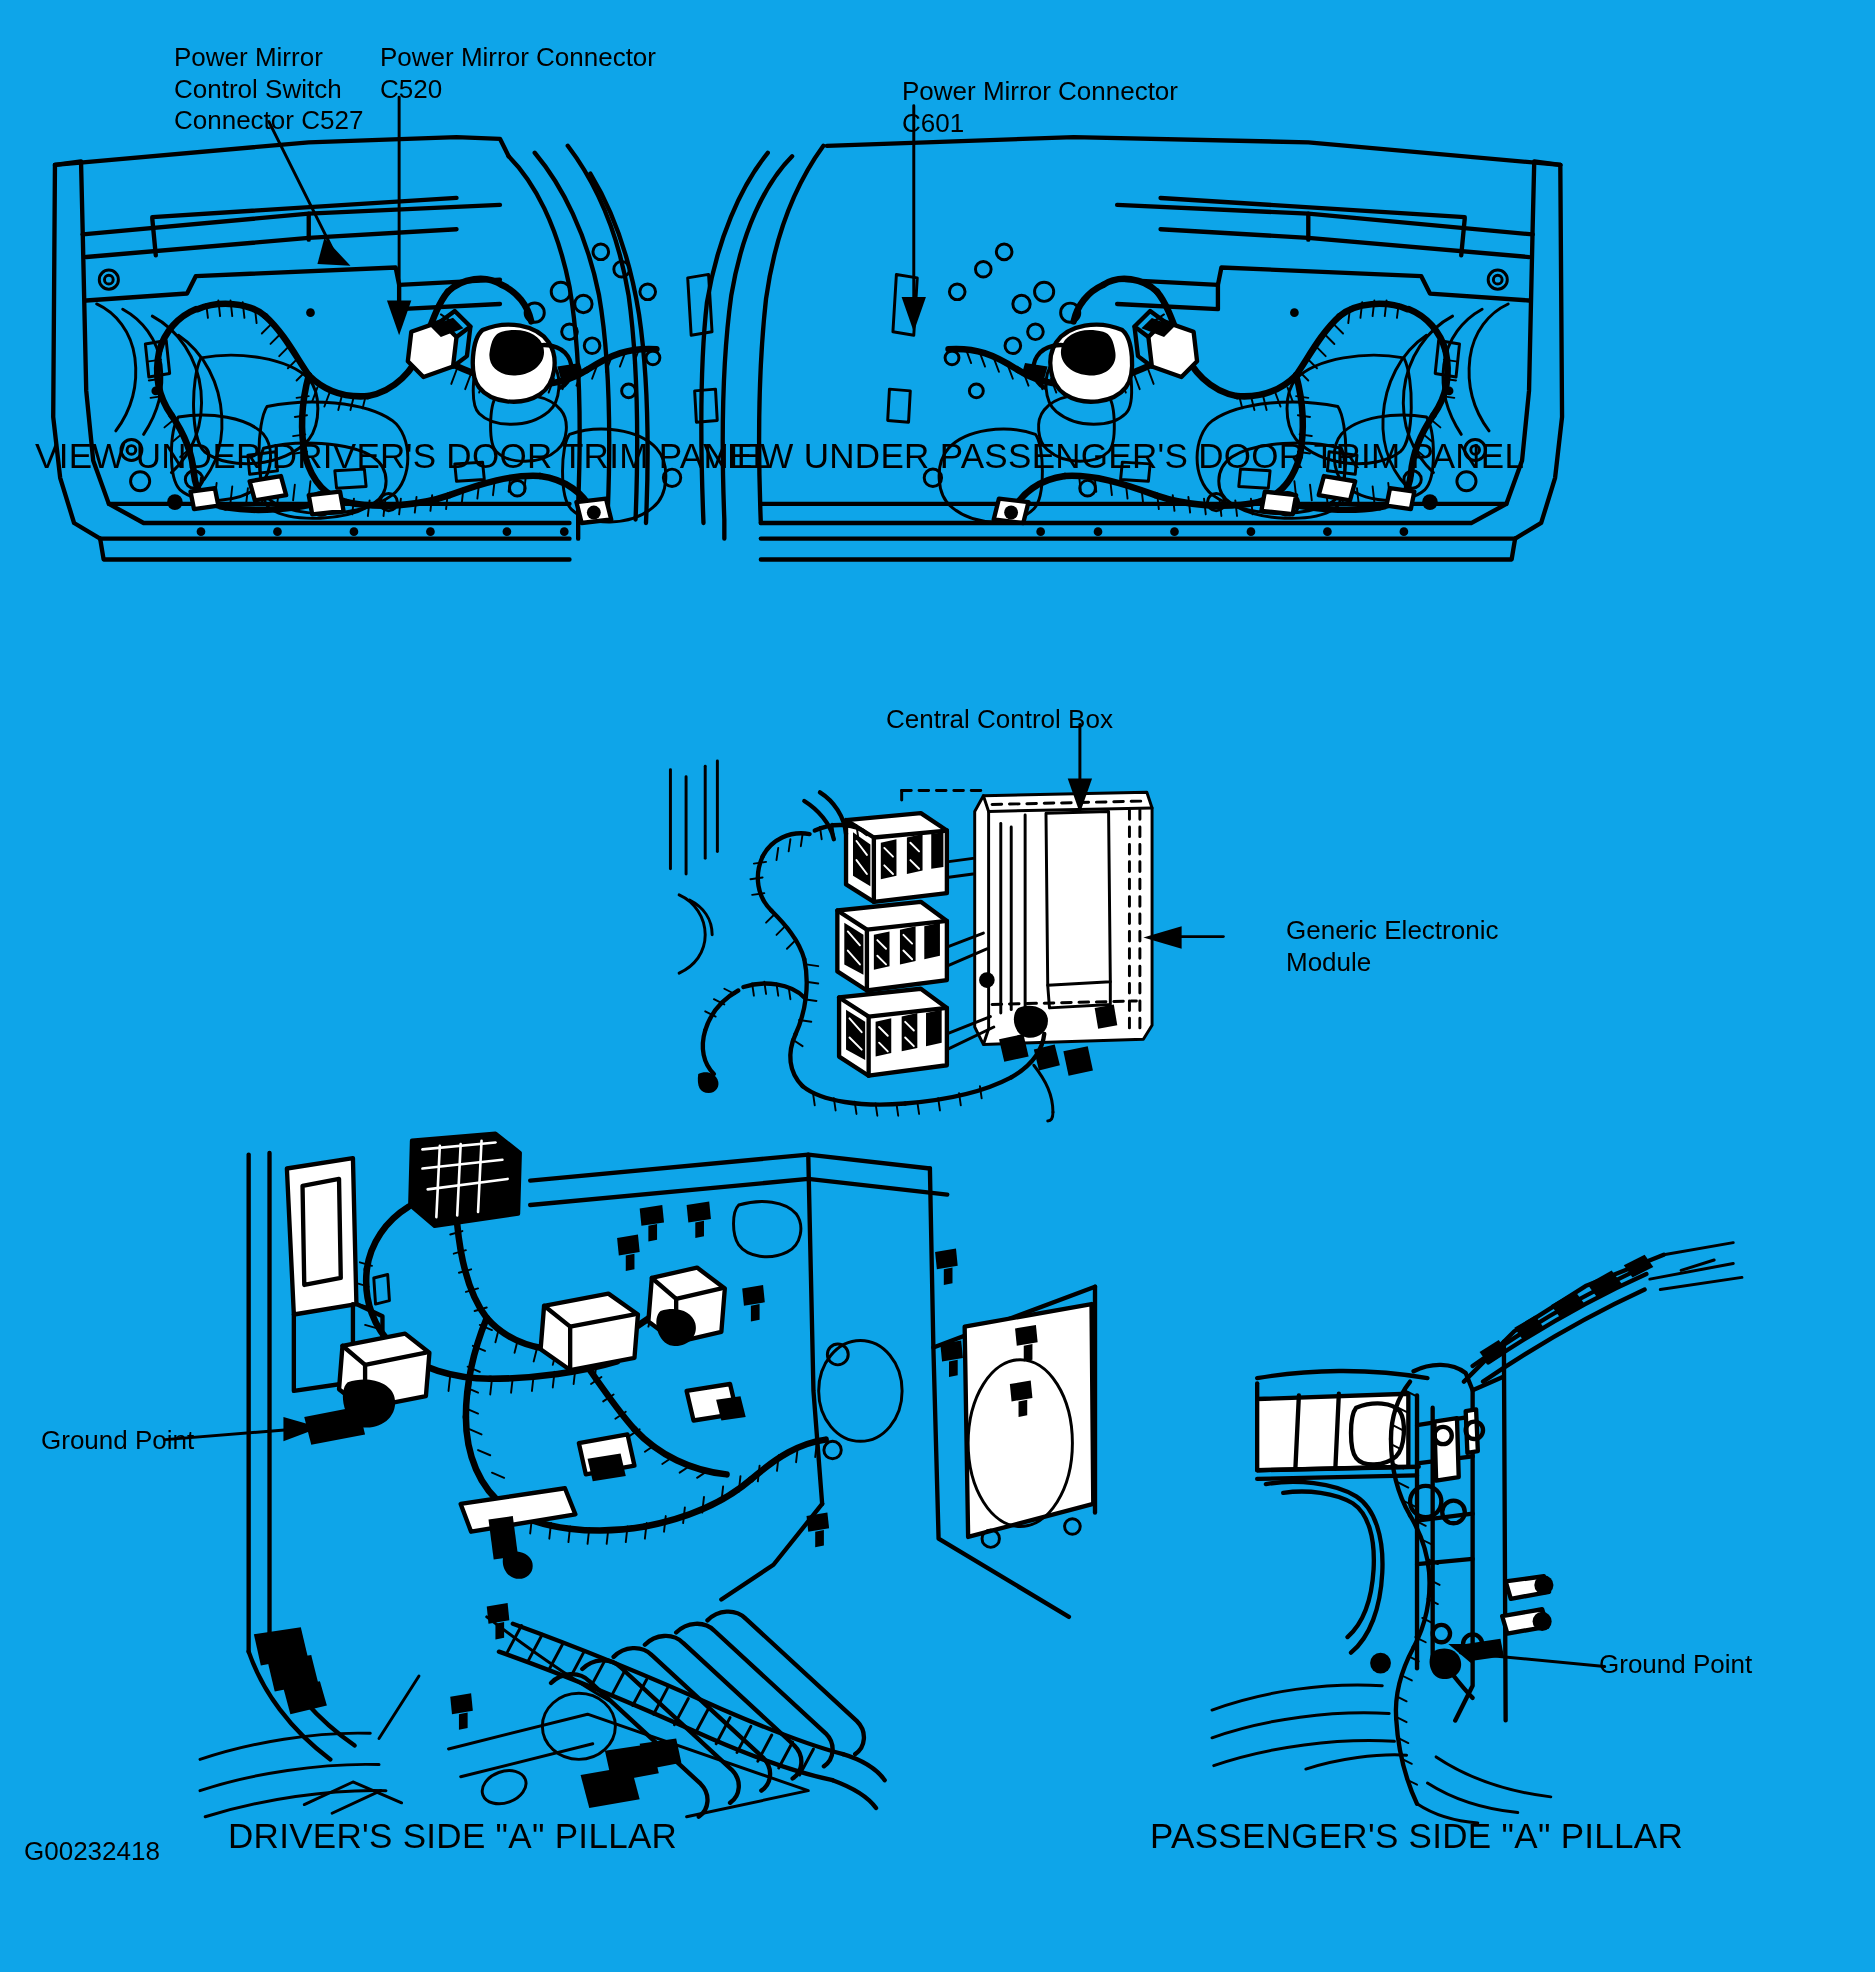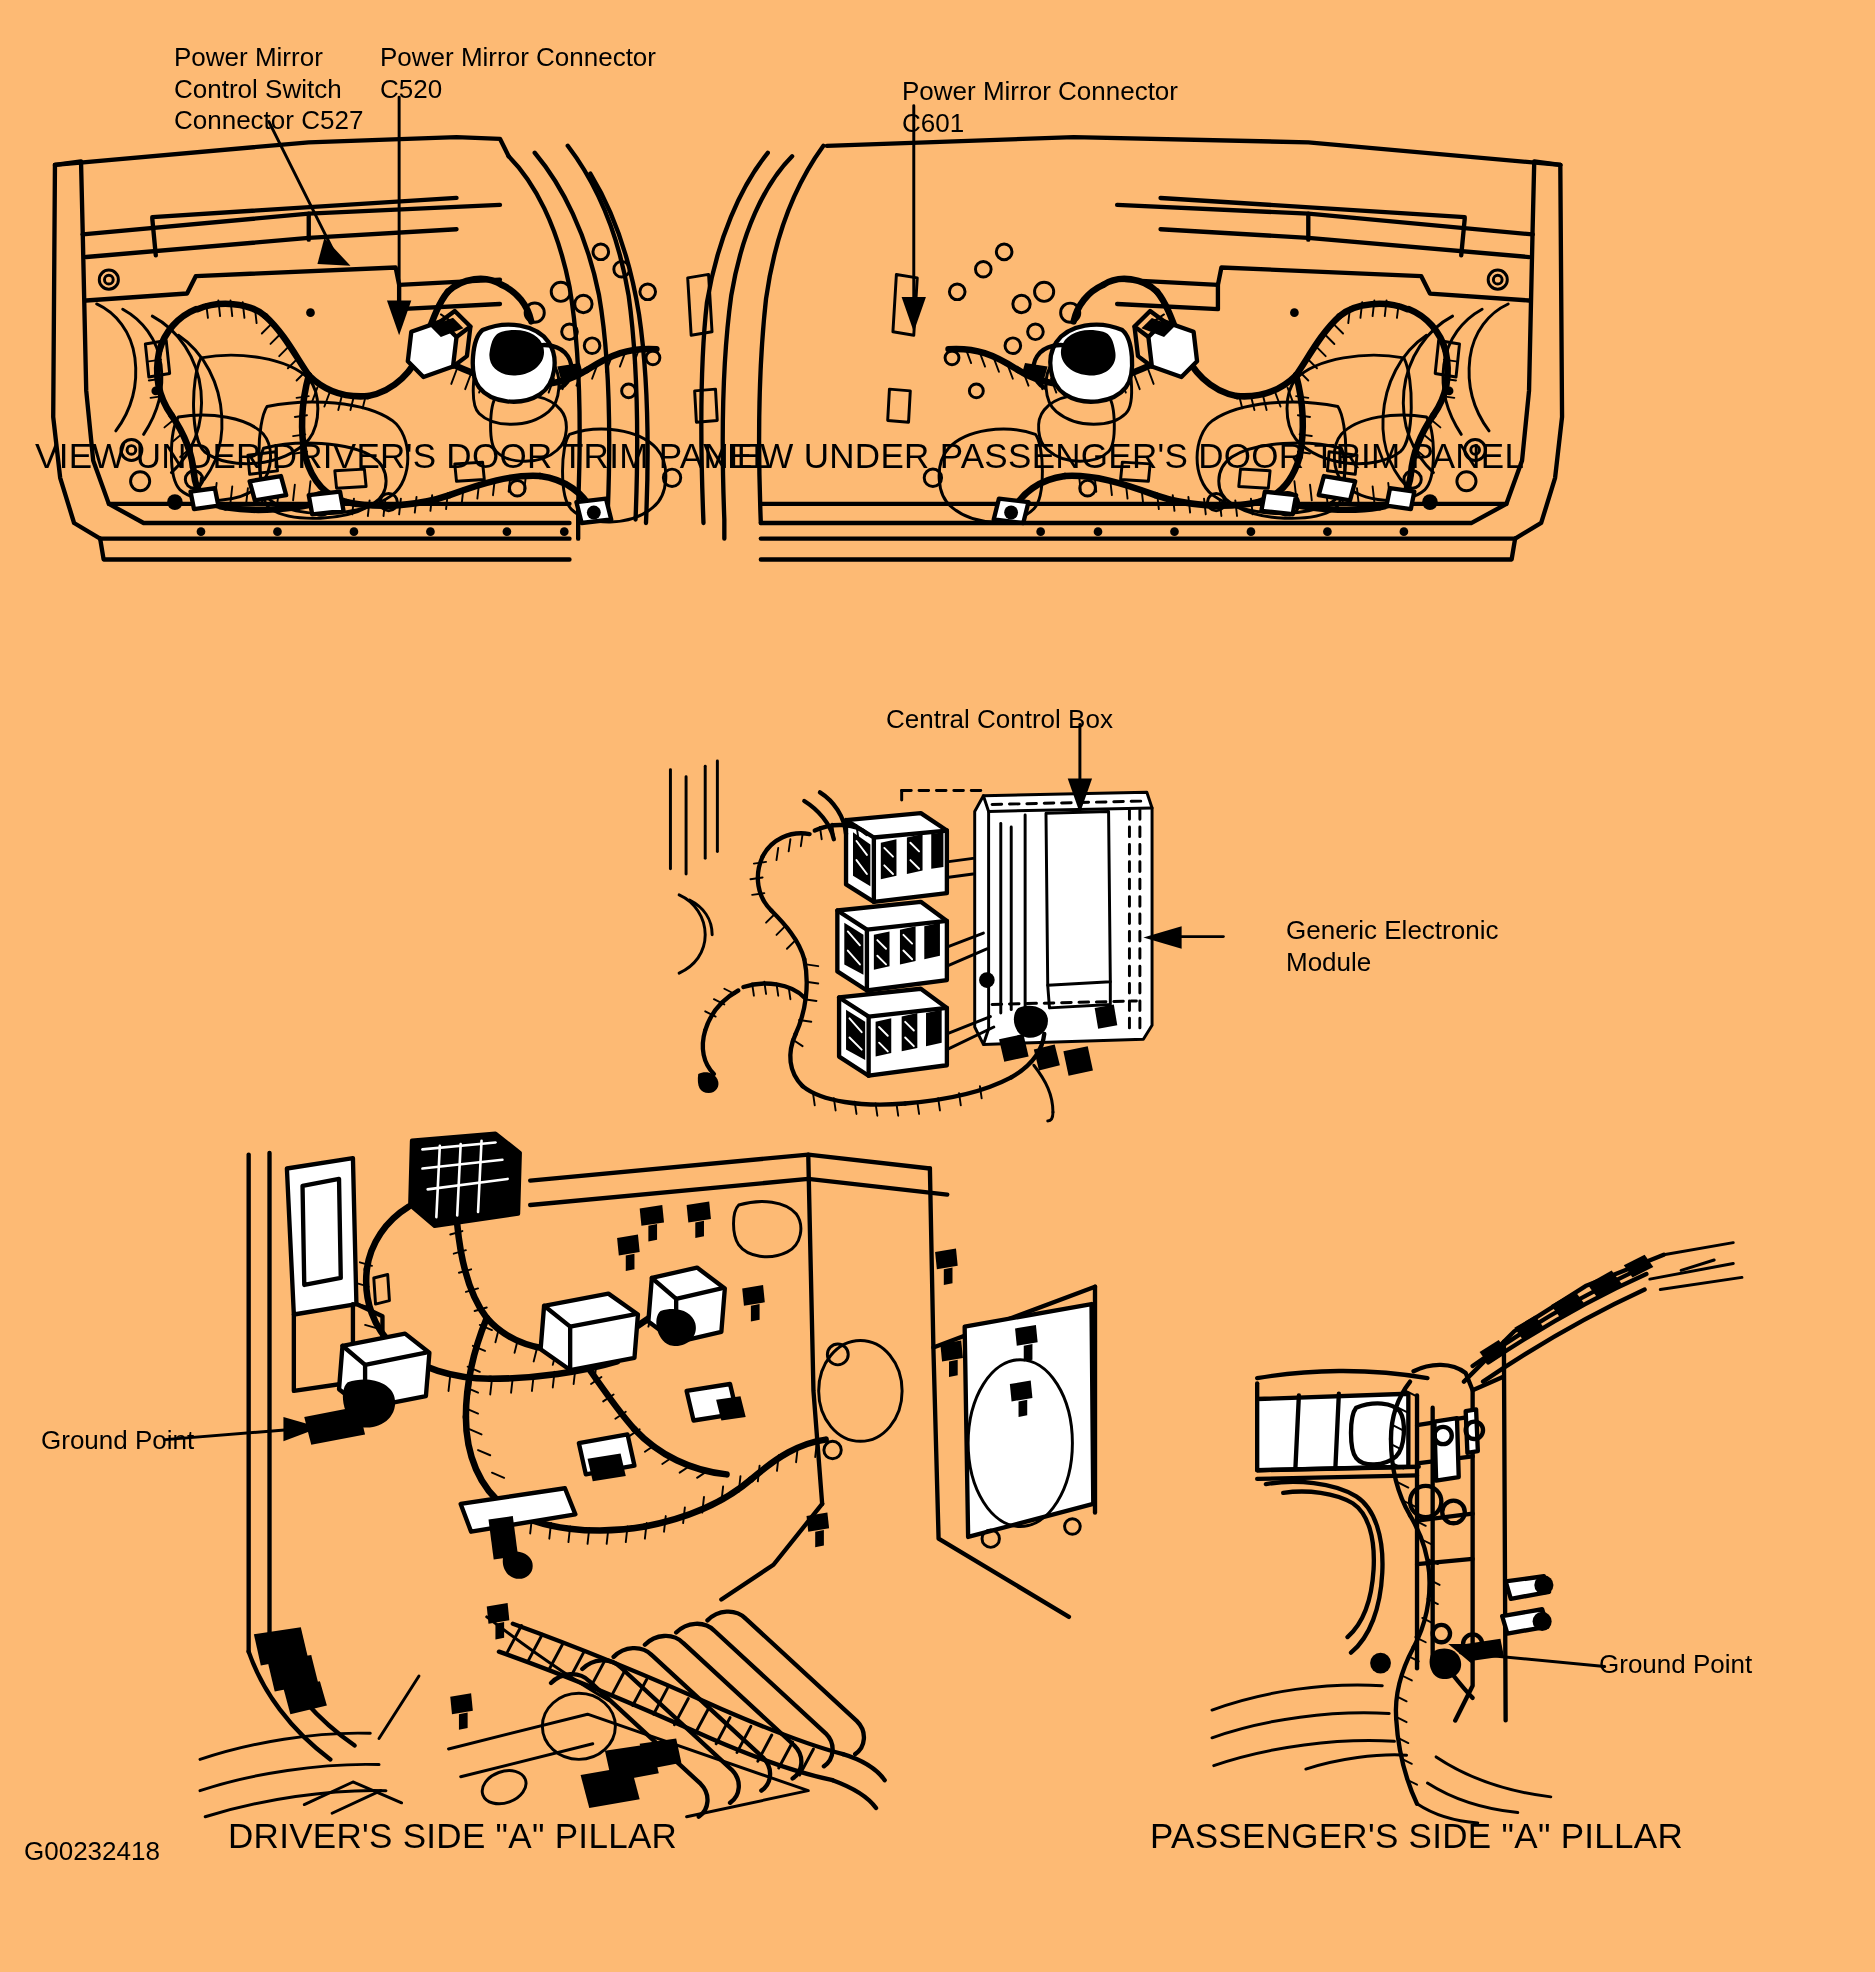--- a/index.html
+++ b/index.html
@@ -1,17 +1,17 @@
 <!DOCTYPE html>
 <html style="font-size:14px"><head>
 <meta charset="utf-8">
 <style>
   html,body{margin:0;padding:0;background:#ffffff;}
   body{width:1875px;height:1973px;position:relative;font-family:"Liberation Sans",sans-serif;color:#000;}
-  .page{position:relative;width:1875px;height:1973px;background:#fdba74;overflow:hidden;}
+  .page{position:relative;width:1875px;height:1973px;background:#0ea5e9;overflow:hidden;}
   .fig{position:absolute;}
   svg{display:block;overflow:visible;}
   .lbl{position:absolute;font-family:"Liberation Sans",sans-serif;font-size:26px;line-height:1.22;color:#000;white-space:pre;font-weight:400;}
   .cap{position:absolute;font-family:"Liberation Sans",sans-serif;font-size:35px;letter-spacing:0.3px;color:#000;white-space:nowrap;font-weight:400;}
   .code{position:absolute;font-family:"Liberation Sans",sans-serif;font-size:26px;color:#000;white-space:nowrap;}
   .ln{stroke:#000;fill:none;stroke-linecap:round;stroke-linejoin:round;}
   .t1{stroke-width:2.2}.t2{stroke-width:3.4}.t3{stroke-width:5}.t4{stroke-width:7.5}
   .fillk{fill:#000;stroke:none;}
   .nofill{fill:none;}
   .dash{stroke-dasharray:11 9;}

